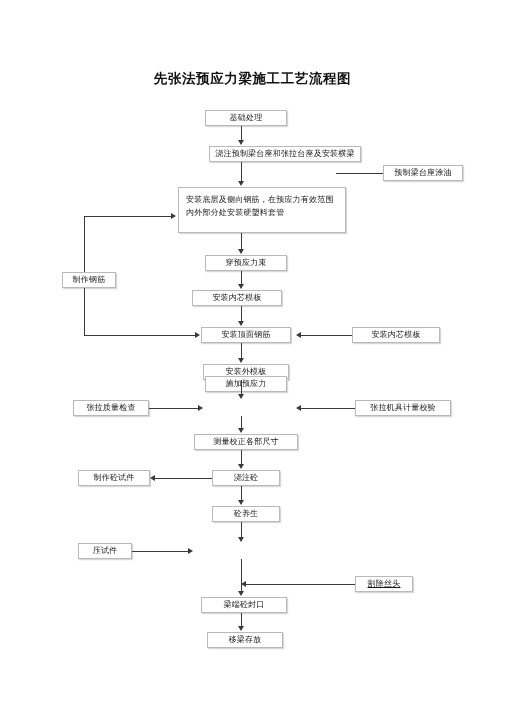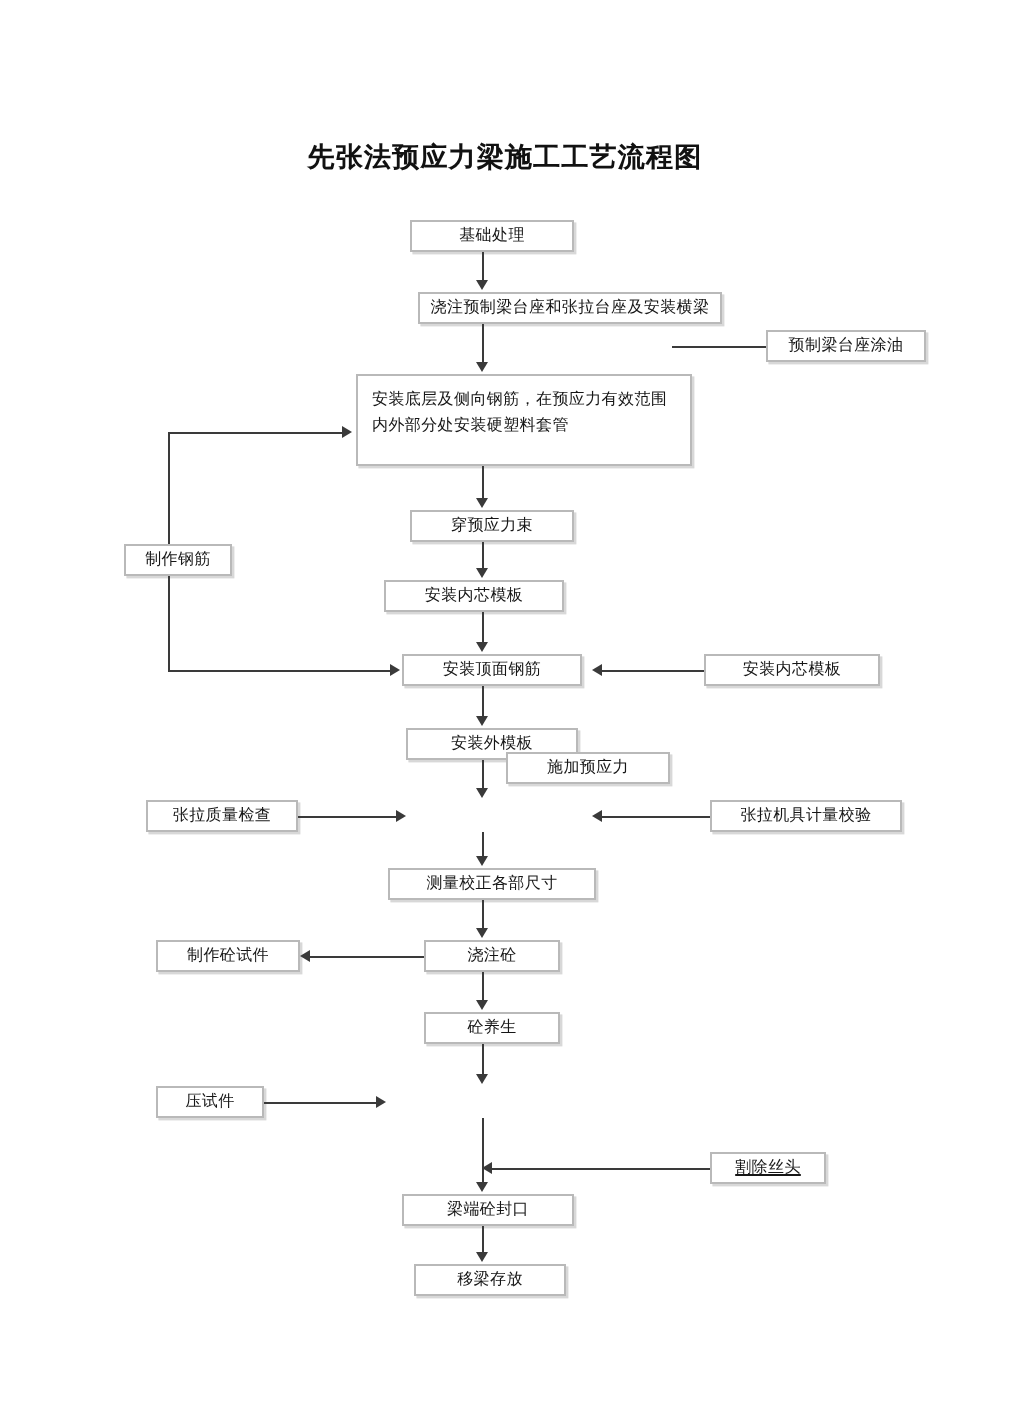--- a/index.html
+++ b/index.html
@@ -115,21 +115,21 @@
   </div>
 
   <div class="node" style="left:201px; top:327px; width:90px; height:16px;">
     <span>安装顶面钢筋</span>
   </div>
 
   <div class="node" style="left:203px; top:364px; width:86px; height:16px;">
     <span>安装外模板</span>
   </div>
 
-  <div class="node" style="left:205px; top:376px; width:82px; height:16px;margin-left:48px;">
+  <div class="node" style="left:205px; top:376px; width:82px; height:16px;">
     <span>施加预应力</span>
   </div>
 
   <div class="node" style="left:194px; top:434px; width:104px; height:16px;">
     <span>测量校正各部尺寸</span>
   </div>
 
   <div class="node" style="left:212px; top:470px; width:68px; height:16px;">
     <span>浇注砼</span>
   </div>

